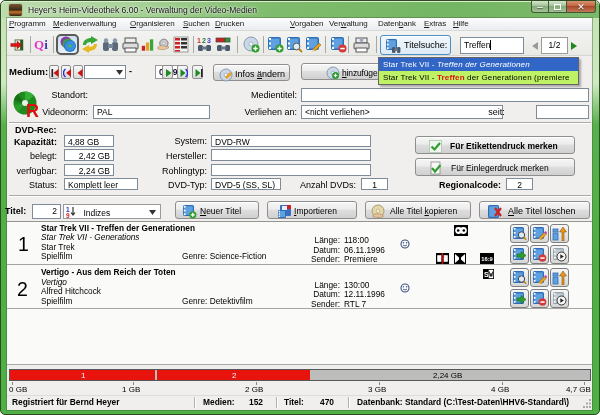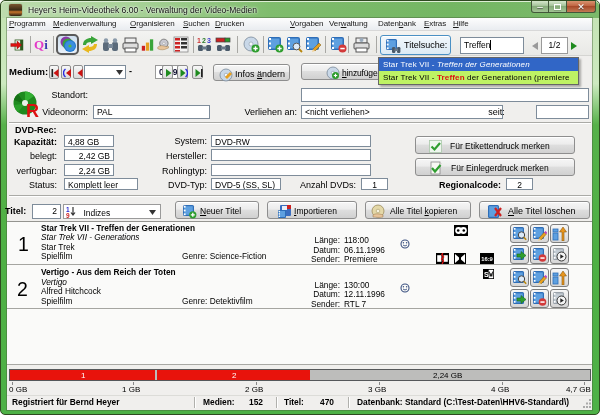--- a/index.html
+++ b/index.html
@@ -285,20 +285,21 @@
     <circle cx="12" cy="12" r="11.5" fill="#1f8a1f"></circle>
     <path d="M12 0.5 A11.5 11.5 0 0 1 21 5 L14 10 A3 3 0 0 0 12 9 Z" fill="#33b033"></path>
     <path d="M1 9 A11.5 11.5 0 0 1 5 3 L10 10 A3 3 0 0 0 9 12 Z" fill="#157015"></path>
     <path d="M5 21 A11.5 11.5 0 0 1 1 14 L9 13 A3 3 0 0 0 10 15 Z" fill="#2aa02a"></path>
     <circle cx="12" cy="12" r="3" fill="#e8f0e8"></circle>
     <text x="13" y="26" font-size="18" font-weight="bold" fill="#dd1111" font-family="Liberation Sans">R</text>
   </svg>
   <div class="lbl" style="left:0px;top:89px;width:87px;text-align:right;">Standort:</div>
   <div class="lbl" style="left:0px;top:106px;width:87px;text-align:right;">Videonorm:</div>
   <div class="inp" style="left:92px;top:104px;width:117px;height:14px;">PAL</div>
+  <div class="lbl" style="left:150px;top:89px;width:146px;text-align:right;">Medientitel:</div>
   <div class="inp" style="left:300px;top:87px;width:288px;height:14px;"></div>
   <div class="lbl" style="left:150px;top:106px;width:146px;text-align:right;">Verliehen an:</div>
   <div class="inp" style="left:300px;top:104px;width:202px;height:14px;">&lt;nicht verliehen&gt;</div>
   <div class="lbl" style="left:460px;top:106px;width:71px;text-align:center;">seit:</div>
   <div class="inp" style="left:535px;top:104px;width:53px;height:14px;"></div>
   <div class="sep" style="left:8px;top:121px;width:582px;"></div>
 
   <div class="lbl" style="left:14px;top:124px;font-weight:bold;">DVD-Rec:</div>
   <div class="lbl" style="left:0px;top:136px;width:56px;text-align:right;font-weight:bold;">Kapazität:</div>
   <div class="inp" style="left:63px;top:134px;width:50px;height:12px;">4,88 GB</div>
@@ -313,21 +314,21 @@
   <div class="lbl" style="left:100px;top:150px;width:106px;text-align:right;">Hersteller:</div>
   <div class="inp" style="left:210px;top:148px;width:160px;height:12px;"></div>
   <div class="lbl" style="left:100px;top:165px;width:106px;text-align:right;">Rohlingtyp:</div>
   <div class="inp" style="left:210px;top:163px;width:160px;height:12px;"></div>
   <div class="lbl" style="left:100px;top:179px;width:106px;text-align:right;">DVD-Typ:</div>
   <div class="inp" style="left:210px;top:177px;width:70px;height:12px;">DVD-5 (SS, SL)</div>
   <div class="lbl" style="left:255px;top:179px;width:100px;text-align:right;">Anzahl DVDs:</div>
   <div class="inp" style="left:360px;top:177px;width:27px;height:12px;text-align:center;">1</div>
   <div class="lbl" style="left:400px;top:179px;width:100px;text-align:right;font-weight:bold;">Regionalcode:</div>
   <div class="inp" style="left:505px;top:177px;width:27px;height:12px;text-align:center;">2</div>
-  <div class="btn" style="left:414px;top:135px;width:160px;height:18px;">
+  <div class="btn" style="left:414px;top:135px;width:160px;height:18px;font-weight:bold;">
     <svg class="abs" style="left:13px;top:2.5px;" width="13" height="13" viewBox="0 0 13 13">
       <rect x="0.5" y="0.5" width="12" height="12" fill="#eef6ee" stroke="#aac8aa" stroke-width="0.8"></rect>
       <path d="M2.5 6.5 L5.5 9.5 L11 3" stroke="#2f9e2f" stroke-width="2.2" fill="none"></path>
     </svg>
     <div class="btxt" style="left:34px;top:4px;">Für Etikettendruck merken</div>
   </div>
   <div class="btn" style="left:414px;top:157px;width:160px;height:18px;">
     <svg class="abs" style="left:13px;top:1.5px;" width="14" height="15" viewBox="0 0 14 15">
       <rect x="2" y="1" width="9" height="12" fill="#f8f8f4" stroke="#888" stroke-width="0.8"></rect>
       <path d="M11 1 L13 3 L11 3 Z" fill="#cfcfc8"></path>

